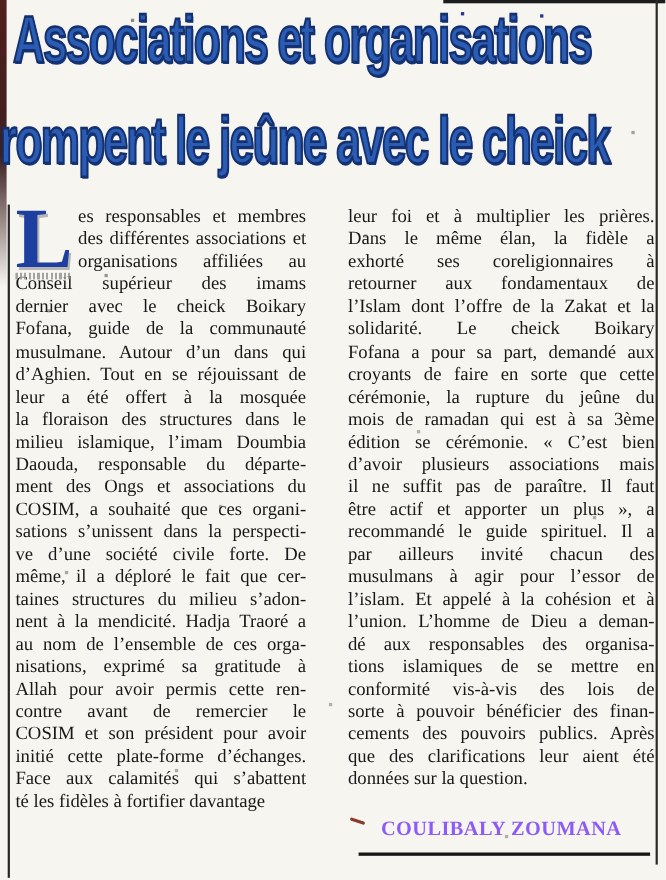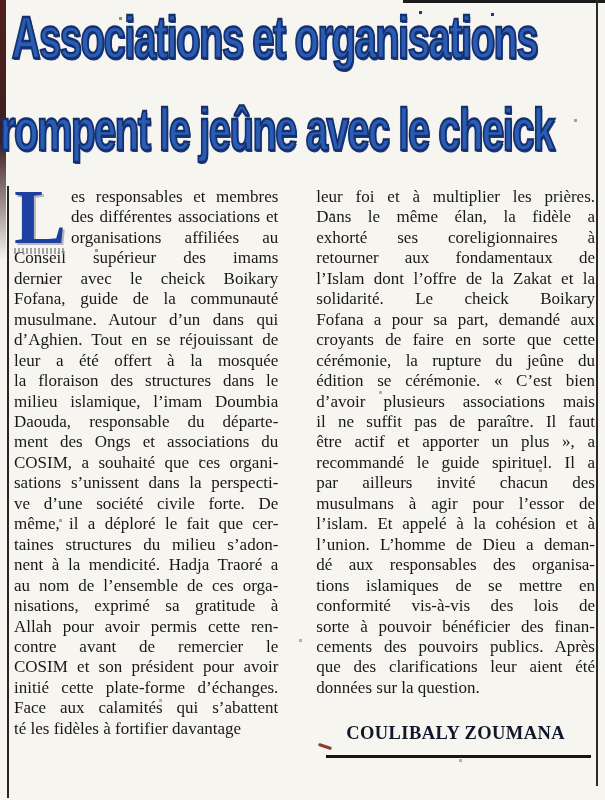--- a/index.html
+++ b/index.html
@@ -53,21 +53,21 @@
     text-shadow:2px 2px 0 rgba(120,120,120,0.5);
     display:block;
   }
   .dropcap-wrap::after{
     content:"";position:absolute;left:0;bottom:-6px;width:52px;height:6px;
     background:repeating-linear-gradient(90deg,#8f8f8f 0 2px,rgba(0,0,0,0) 2px 4px);
     opacity:.8;
   }
   
   .byline{margin-top:25px;text-align:center;font-weight:bold;
-    font-size:18.5px;letter-spacing:.4px;color:#0f172a;}
+    font-size:18.5px;letter-spacing:.4px;color:#8b5cf6;}
   .byline-rule{border:0;border-top:3.5px solid #161616;margin:11px 4px 0 10px;}
 </style>
 </head>
 <body>
 
 <div class="page">
 
   <div class="top-bar"></div>
   <div class="right-rule"></div>
   <div class="left-edge-strip"></div>
@@ -121,20 +121,21 @@
       <div>
           <div class="tline">leur foi et à multiplier les prières.</div>
           <div class="tline">Dans le même élan, la fidèle a</div>
           <div class="tline">exhorté ses coreligionnaires à</div>
           <div class="tline">retourner aux fondamentaux de</div>
           <div class="tline">l’Islam dont l’offre de la Zakat et la</div>
           <div class="tline">solidarité. Le cheick Boikary</div>
           <div class="tline">Fofana a pour sa part, demandé aux</div>
           <div class="tline">croyants de faire en sorte que cette</div>
           <div class="tline">cérémonie, la rupture du jeûne du</div>
+          <div class="tline">mois de ramadan qui est à sa 3ème</div>
           <div class="tline">édition se cérémonie. « C’est bien</div>
           <div class="tline">d’avoir plusieurs associations mais</div>
           <div class="tline">il ne suffit pas de paraître. Il faut</div>
           <div class="tline">être actif et apporter un plus », a</div>
           <div class="tline">recommandé le guide spirituel. Il a</div>
           <div class="tline">par ailleurs invité chacun des</div>
           <div class="tline">musulmans à agir pour l’essor de</div>
           <div class="tline">l’islam. Et appelé à la cohésion et à</div>
           <div class="tline">l’union. L’homme de Dieu a deman-</div>
           <div class="tline">dé aux responsables des organisa-</div>

